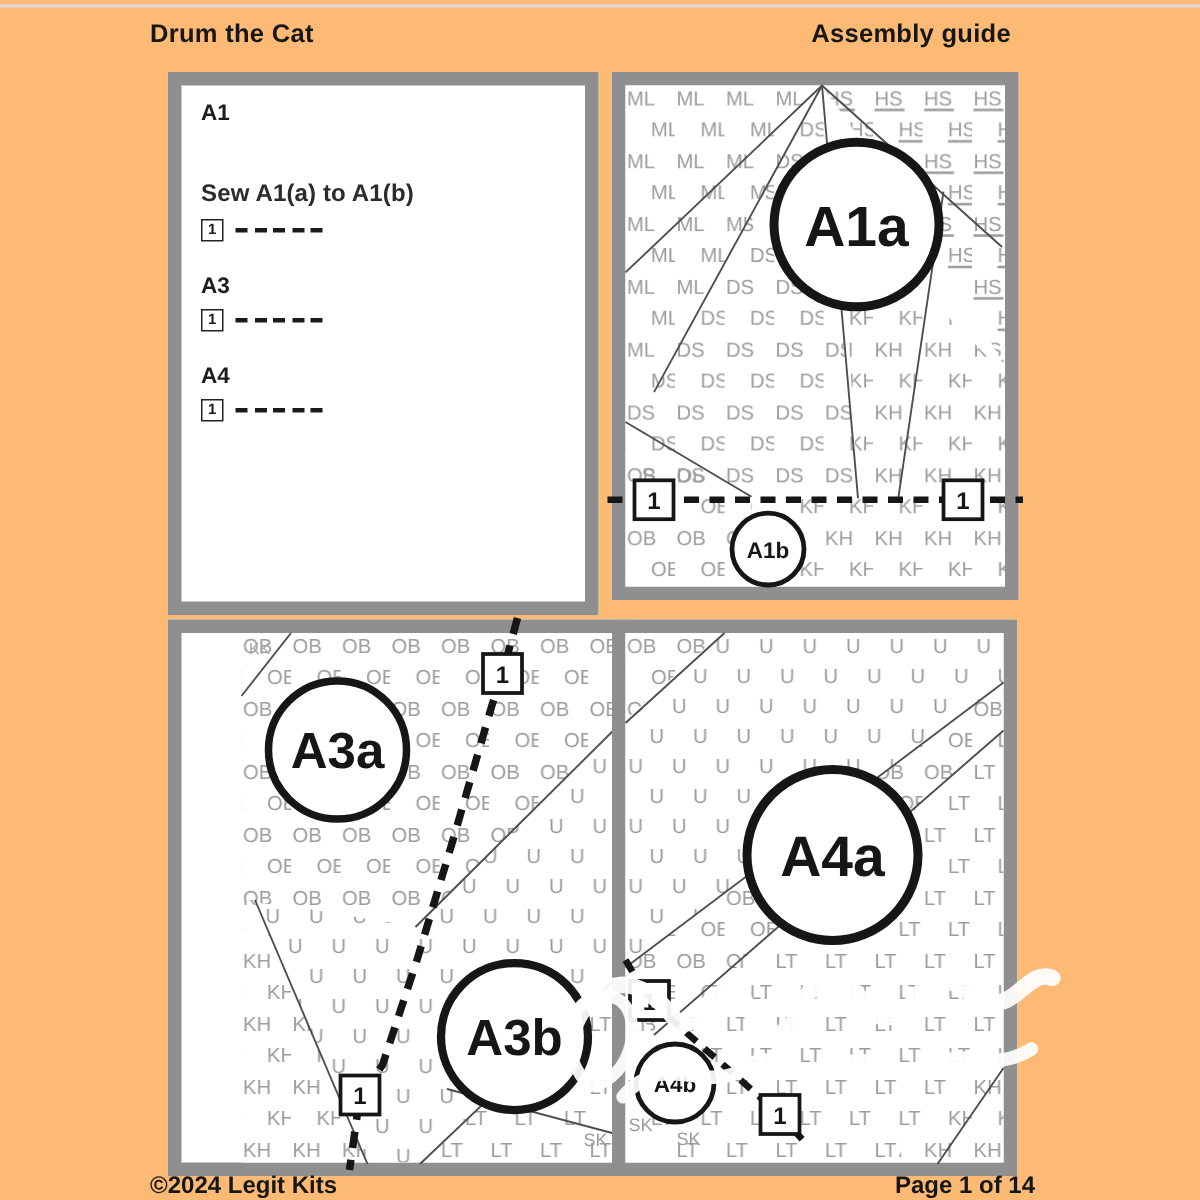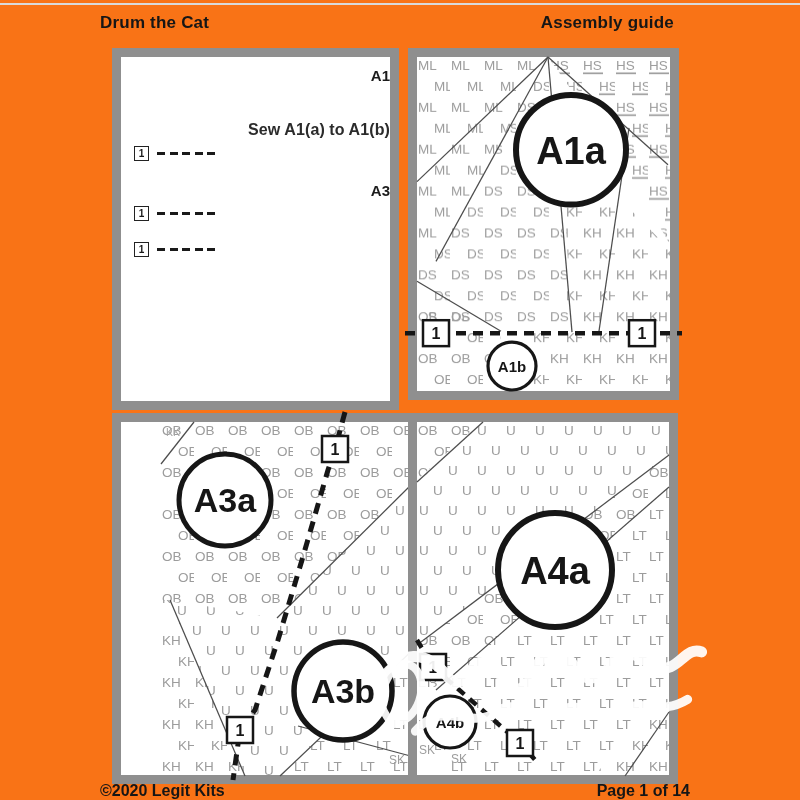--- a/index.html
+++ b/index.html
@@ -1,26 +1,26 @@
 <!DOCTYPE html>
 <html><head>
 <meta charset="utf-8">
 <style>
   html,body{margin:0;padding:0;background:#fff;}
-  #page{position:relative;width:800px;height:800px;background:#f97316;overflow:hidden;
+  #page{position:relative;width:800px;height:800px;background:#fdba74;overflow:hidden;
         font-family:"Liberation Sans","DejaVu Sans",sans-serif;color:#161616;}
   #topline{position:absolute;left:0;top:3px;width:800px;height:2px;background:#dadada;}
   .hdr{position:absolute;top:13px;font-size:17px;font-weight:bold;letter-spacing:.2px;}
   #hdr-title{left:100px;}
   #hdr-sub{right:126px;}
   .ftr{position:absolute;top:782px;font-size:16px;font-weight:bold;}
   #ftr-copy{left:100px;}
   #ftr-page{right:110px;}
   .panel{position:absolute;border:9px solid #8f8f8f;background:#fff;}
-  #panel-steps{left:112px;top:48px;width:256px;height:334px;text-align:right;}
+  #panel-steps{left:112px;top:48px;width:256px;height:334px;}
   #panel-a1{left:408px;top:48px;width:253px;height:334px;}
   #panel-a3{left:112px;top:413px;width:256px;height:353px;padding-left:40px;}
   #panel-a4{left:408px;top:413px;width:252px;height:353px;}
   .panel svg{display:block;overflow:visible;}
   
   #panel-steps{padding:10px 0 0 13px;box-sizing:content-box;}
   .step{margin-bottom:21px;}
   .step-id{font-size:15px;font-weight:bold;color:#1c1c1c;margin-bottom:7px;}
   .step-text{font-size:16px;font-weight:bold;color:#2b2b2b;margin-bottom:7px;letter-spacing:.1px;margin-top:37px;}
   .seam-row{display:flex;align-items:center;}
@@ -110,20 +110,21 @@
         <span class="seam-dashes">
             <i></i>
             <i></i>
             <i></i>
             <i></i>
             <i></i>
           </span>
       </div>
     </div>
     <div class="step">
+      <div class="step-id">A4</div>
       <div class="seam-row">
         <span class="seam-box">1</span>
         <span class="seam-dashes">
             <i></i>
             <i></i>
             <i></i>
             <i></i>
             <i></i>
           </span>
       </div>
@@ -237,15 +238,15 @@
       </g>
     </svg>
   </div>
 
   <svg id="watermark" viewBox="0 0 340 150">
     <path d="M 16,96 C -2,70 10,38 34,40 C 58,42 54,84 30,96 C 22,100 14,100 16,96" stroke-width="8"></path>
     <path d="M 8,66 C 30,18 60,30 78,58 C 90,76 102,40 118,44 C 134,48 128,84 150,74 C 168,66 166,36 188,42 C 206,47 204,74 224,70 C 244,66 242,44 262,50 C 278,55 282,72 300,66 C 312,62 320,48 332,54" stroke-width="11"></path>
     <path d="M 40,108 C 70,78 96,112 122,96 C 146,81 158,112 186,100 C 210,90 224,116 252,104 C 270,96 286,114 314,100" stroke-width="9"></path>
   </svg>
 
-  <div class="ftr" id="ftr-copy">©2020 Legit Kits</div>
+  <div class="ftr" id="ftr-copy">©2024 Legit Kits</div>
   <div class="ftr" id="ftr-page">Page 1 of 14</div>
 </div>
 
 </body></html>

